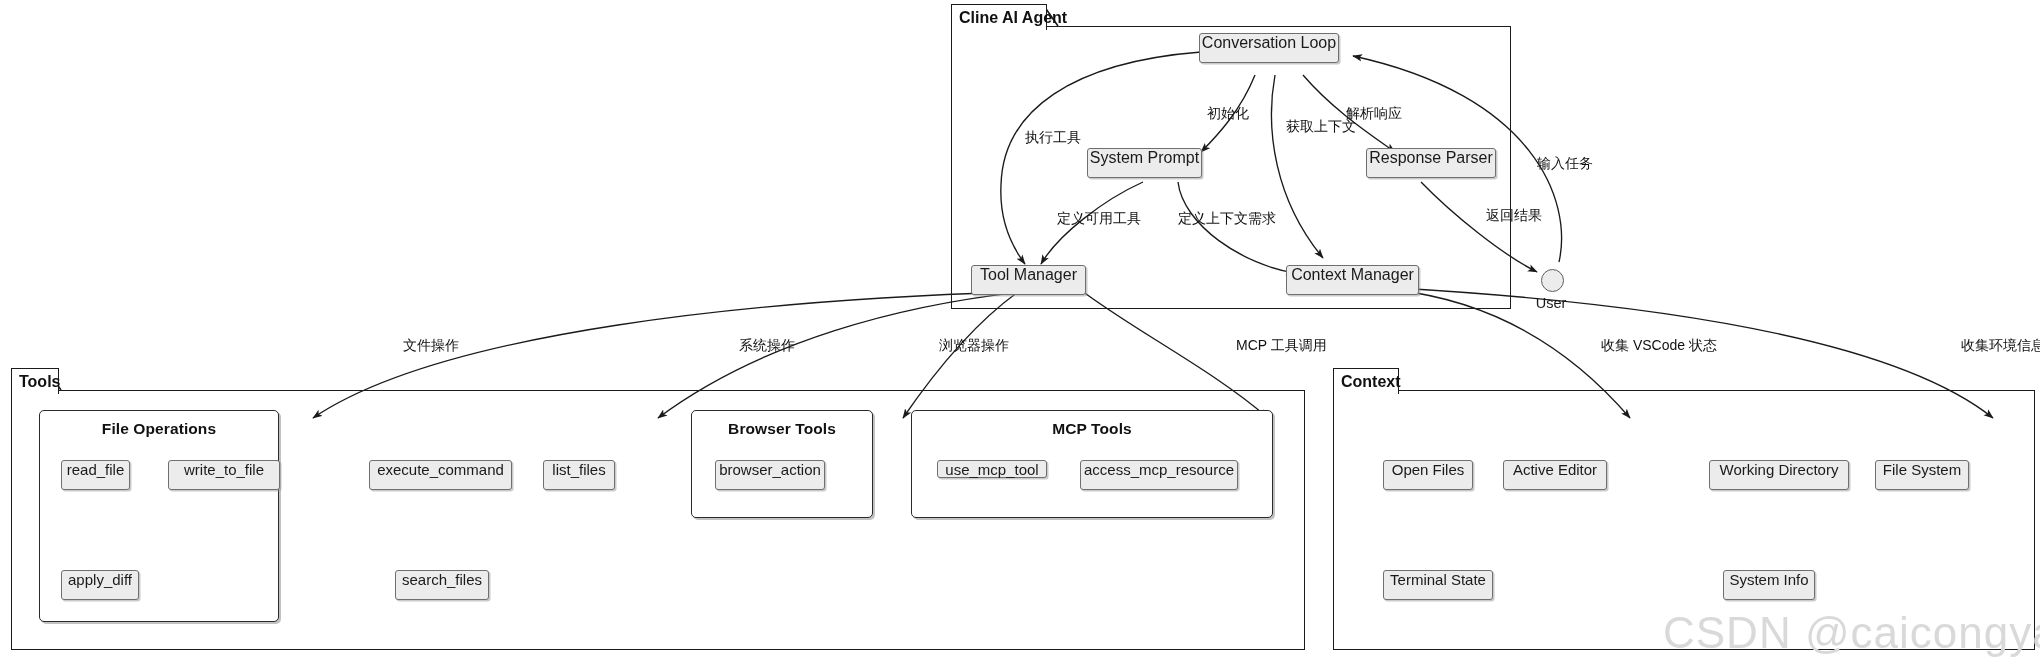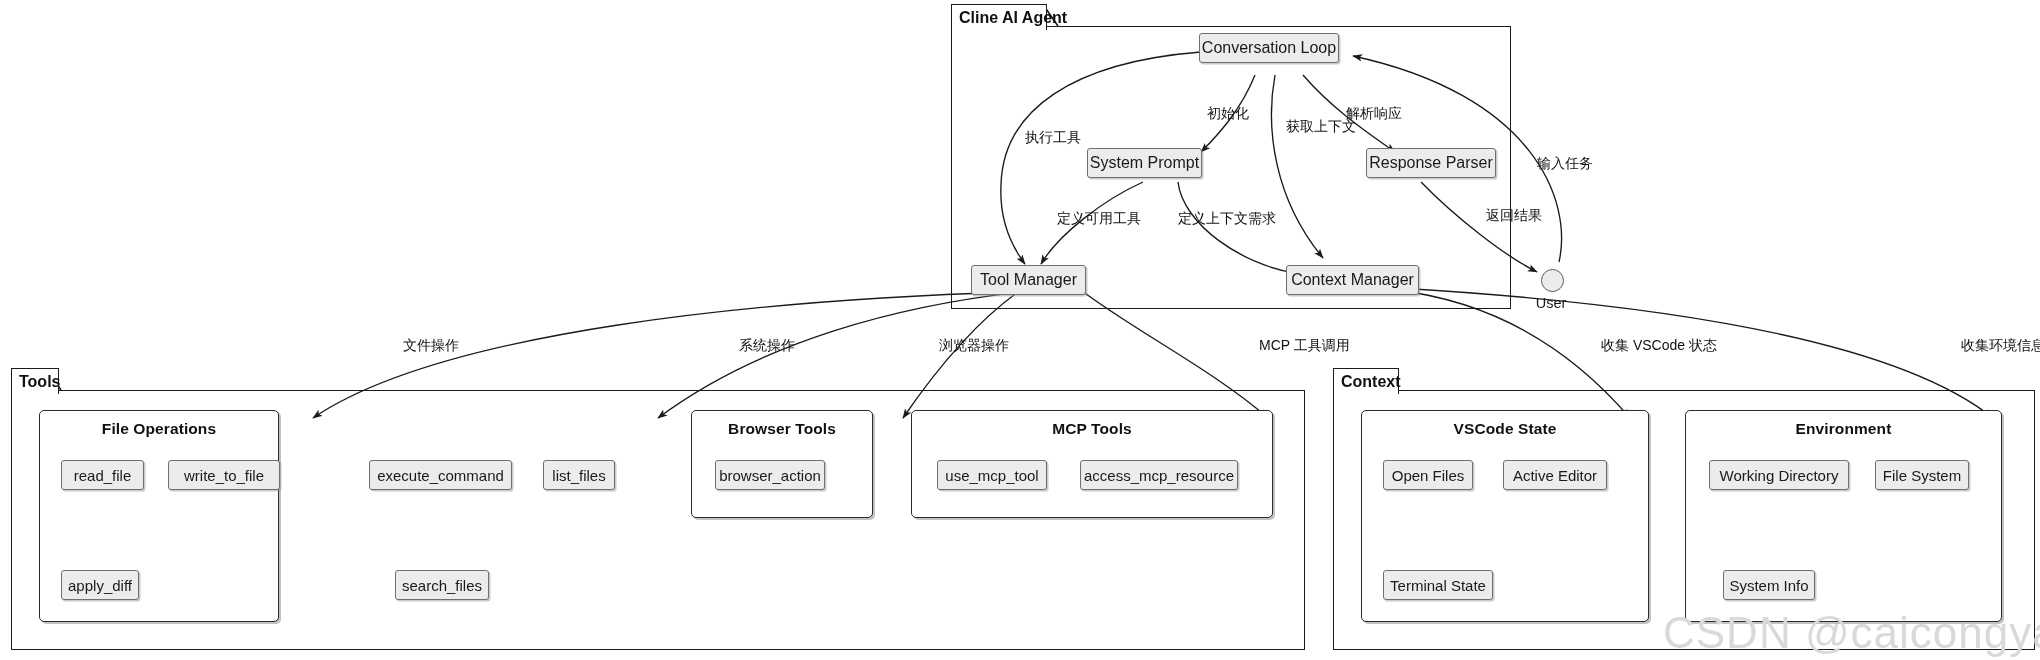--- a/index.html
+++ b/index.html
@@ -15,21 +15,21 @@
            display:flex;align-items:center;padding:0 6px 0 7px;white-space:nowrap;}
 
   
   .grp{position:absolute;box-sizing:border-box;border:1.4px solid #2a2a2a;border-radius:5px;
        background:#ffffff;box-shadow:2px 2px 0 rgba(120,120,120,.45);}
   .grp-title{position:absolute;left:0;right:0;top:9px;text-align:center;font-size:15.5px;
              font-weight:bold;color:#111;letter-spacing:.1px;}
 
   
   .node{position:absolute;box-sizing:border-box;background:#ececec;border:1.2px solid #6f6f6f;
-        border-radius:3px;display:flex;align-items:center;justify-content:center;
+        border-radius:3px;display:flex;justify-content:center;
         font-size:15px;color:#1a1a1a;white-space:nowrap;
         box-shadow:1.5px 1.5px 0 rgba(150,150,150,.5);padding:0 9px;}
   .node.big{font-size:16px;}
 
   
   .actor-circle{position:absolute;width:21px;height:21px;border-radius:50%;
         background:#ececec;border:1.3px solid #5e5e5e;}
   .actor-label{position:absolute;font-size:14.5px;color:#1a1a1a;white-space:nowrap;text-align:center;}
 
   
@@ -116,21 +116,21 @@
   </div>
 
   <div class="pkg" style="left:8px;top:390px;width:1294px;height:260px;"></div>
   <div class="pkg-tab" style="left:8px;top:368px;width:48px;">
     <span>Tools</span>
   </div>
 
   <div class="grp" style="left:36px;top:410px;width:240px;height:212px;">
     <div class="grp-title">File Operations</div>
   </div>
-  <div class="node" style="left:58px;top:460px;width:83px;height:30px;">
+  <div class="node" style="left:58px;top:460px;width:69px;height:30px;">
     <span>read_file</span>
     </div>
   <div class="node" style="left:165px;top:460px;width:112px;height:30px;">
     <span>write_to_file</span>
     </div>
   <div class="node" style="left:58px;top:570px;width:78px;height:30px;">
     <span>apply_diff</span>
     </div>
 
   <div class="node" style="left:366px;top:460px;width:143px;height:30px;">
@@ -146,48 +146,42 @@
   <div class="grp" style="left:688px;top:410px;width:182px;height:108px;">
     <div class="grp-title">Browser Tools</div>
   </div>
   <div class="node" style="left:712px;top:460px;width:110px;height:30px;">
     <span>browser_action</span>
     </div>
 
   <div class="grp" style="left:908px;top:410px;width:362px;height:108px;">
     <div class="grp-title">MCP Tools</div>
   </div>
-  <div class="node" style="left:934px;top:460px;width:110px;height:30px;">
+  <div class="node" style="left:934px;top:460px;width:110px;height:18px;">
     <span>use_mcp_tool</span>
     </div>
   <div class="node" style="left:1077px;top:460px;width:158px;height:30px;">
     <span>access_mcp_resource</span>
     </div>
 
   <div class="pkg" style="left:1330px;top:390px;width:702px;height:260px;"></div>
   <div class="pkg-tab" style="left:1330px;top:368px;width:66px;">
     <span>Context</span>
   </div>
 
-  <div class="grp" style="left:1358px;top:410px;width:288px;height:212px;">
-    <div class="grp-title">VSCode State</div>
-  </div>
   <div class="node" style="left:1380px;top:460px;width:90px;height:30px;">
     <span>Open Files</span>
     </div>
   <div class="node" style="left:1500px;top:460px;width:104px;height:30px;">
     <span>Active Editor</span>
     </div>
   <div class="node" style="left:1380px;top:570px;width:110px;height:30px;">
     <span>Terminal State</span>
     </div>
 
-  <div class="grp" style="left:1682px;top:410px;width:317px;height:212px;">
-    <div class="grp-title">Environment</div>
-  </div>
   <div class="node" style="left:1706px;top:460px;width:140px;height:30px;">
     <span>Working Directory</span>
     </div>
   <div class="node" style="left:1872px;top:460px;width:94px;height:30px;">
     <span>File System</span>
     </div>
   <div class="node" style="left:1720px;top:570px;width:92px;height:30px;">
     <span>System Info</span>
     </div>
 
@@ -195,18 +189,18 @@
   <div class="elabel" style="left:1343px;top:105px;">解析响应</div>
   <div class="elabel" style="left:1022px;top:118px;margin-top:11px;">执行工具</div>
   <div class="elabel" style="left:1283px;top:118px;">获取上下文</div>
   <div class="elabel" style="left:1054px;top:210px;">定义可用工具</div>
   <div class="elabel" style="left:1175px;top:210px;">定义上下文需求</div>
   <div class="elabel" style="left:1483px;top:207px;">返回结果</div>
   <div class="elabel" style="left:1534px;top:155px;">输入任务</div>
   <div class="elabel" style="left:400px;top:337px;">文件操作</div>
   <div class="elabel" style="left:736px;top:337px;">系统操作</div>
   <div class="elabel" style="left:936px;top:337px;">浏览器操作</div>
-  <div class="elabel" style="left:1233px;top:337px;margin-left:23px;">MCP 工具调用</div>
+  <div class="elabel" style="left:1233px;top:337px;">MCP 工具调用</div>
   <div class="elabel" style="left:1598px;top:337px;">收集 VSCode 状态</div>
   <div class="elabel" style="left:1958px;top:337px;">收集环境信息</div>
 
   <div class="watermark" style="left:1660px;top:608px;">CSDN @caicongyang</div>
 </div>
 
 </body></html>

